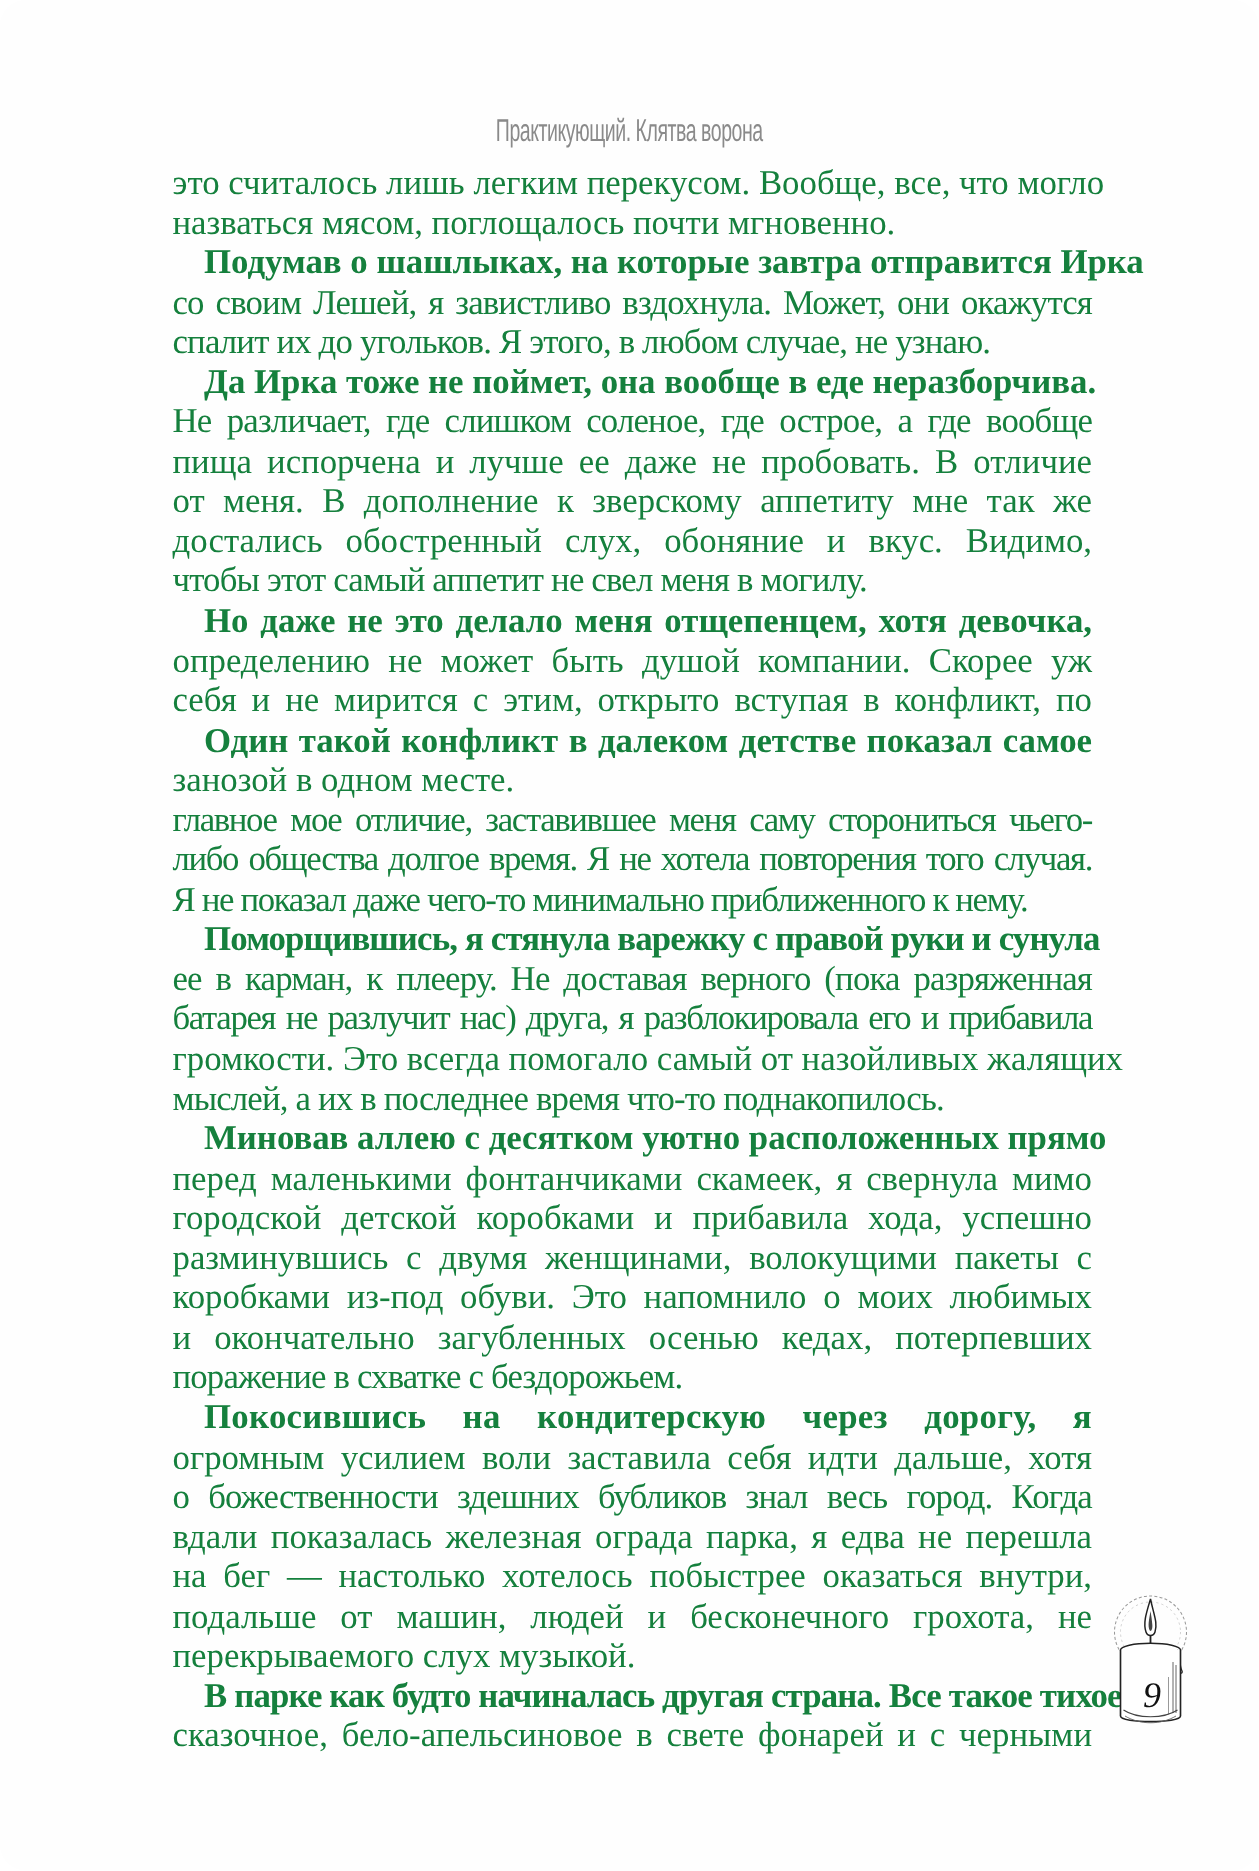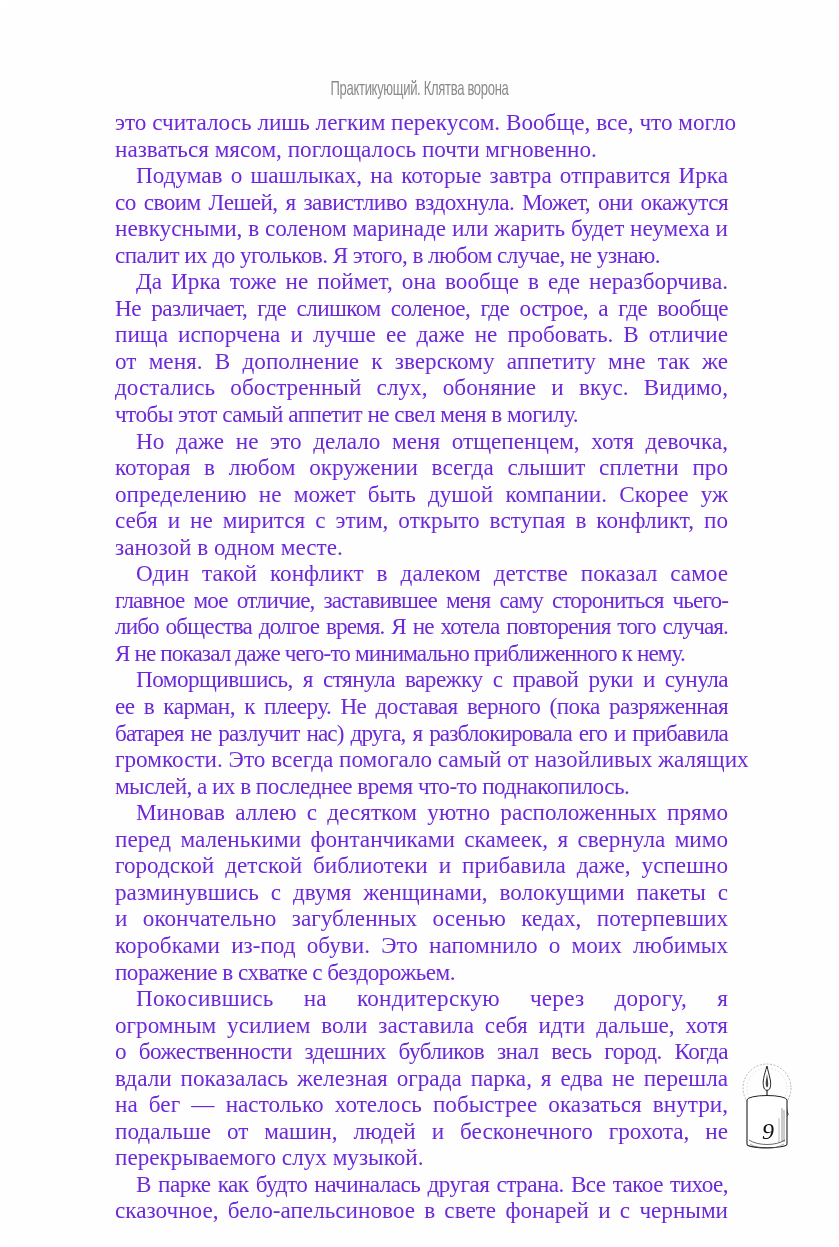--- a/index.html
+++ b/index.html
@@ -36,32 +36,33 @@
       font-weight: normal;
     }
     .body-text {
       position: absolute;
       left: 115px;
       top: 109px;
       width: 613px;
       font-family: "Liberation Serif", serif;
       font-size: 23.2px;
       line-height: 26.55px;
-      color: #6d28d9;
+      color: #15803d;
     }
     .line {
       display: block;
       white-space: nowrap;
       text-align: justify;
       text-align-last: justify;
       height: 26.55px;
       overflow: visible;
     }
     .line.indent {
       padding-left: 21px;
+      font-weight: bold;
     }
     .line.last {
       text-align-last: left;
     }
     .line.tight {
       letter-spacing: -0.55px;
     }
     .line.tighter {
       letter-spacing: -0.9px;
       font-family: Liberation Serif, serif;
@@ -93,48 +94,46 @@
 
 <div class="page">
 
   <div class="running-head">Практикующий. Клятва ворона</div>
 
   <div class="body-text">
     <span class="line">это считалось лишь легким перекусом. Вообще, все, что могло</span>
     <span class="line last">назваться мясом, поглощалось почти мгновенно.</span>
     <span class="line indent">Подумав о шашлыках, на которые завтра отправится Ирка</span>
     <span class="line tight">со своим Лешей, я завистливо вздохнула. Может, они окажутся</span>
-    <span class="line">невкусными, в соленом маринаде или жарить будет неумеха и</span>
     <span class="line last tight">спалит их до угольков. Я этого, в любом случае, не узнаю.</span>
     <span class="line indent">Да Ирка тоже не поймет, она вообще в еде неразборчива.</span>
     <span class="line tight">Не различает, где слишком соленое, где острое, а где вообще</span>
     <span class="line">пища испорчена и лучше ее даже не пробовать. В отличие</span>
     <span class="line">от меня. В дополнение к зверскому аппетиту мне так же</span>
     <span class="line">достались обостренный слух, обоняние и вкус. Видимо,</span>
     <span class="line last tight">чтобы этот самый аппетит не свел меня в могилу.</span>
     <span class="line indent">Но даже не это делало меня отщепенцем, хотя девочка,</span>
-    <span class="line">которая в любом окружении всегда слышит сплетни про</span>
     <span class="line">определению не может быть душой компании. Скорее уж</span>
     <span class="line">себя и не мирится с этим, открыто вступая в конфликт, по</span>
+    <span class="line indent">Один такой конфликт в далеком детстве показал самое</span>
     <span class="line last">занозой в одном месте.</span>
-    <span class="line indent">Один такой конфликт в далеком детстве показал самое</span>
     <span class="line tighter">главное мое отличие, заставившее меня саму сторониться чьего-</span>
     <span class="line tighter">либо общества долгое время. Я не хотела повторения того случая.</span>
     <span class="line last tighter">Я не показал даже чего-то минимально приближенного к нему.</span>
     <span class="line indent tight">Поморщившись, я стянула варежку с правой руки и сунула</span>
     <span class="line tight">ее в карман, к плееру. Не доставая верного (пока разряженная</span>
     <span class="line tighter">батарея не разлучит нас) друга, я разблокировала его и прибавила</span>
     <span class="line">громкости. Это всегда помогало самый от назойливых жалящих</span>
     <span class="line last tight">мыслей, а их в последнее время что-то поднакопилось.</span>
     <span class="line indent">Миновав аллею с десятком уютно расположенных прямо</span>
     <span class="line">перед маленькими фонтанчиками скамеек, я свернула мимо</span>
-    <span class="line">городской детской библиотеки и прибавила даже, успешно</span>
+    <span class="line">городской детской коробками и прибавила хода, успешно</span>
     <span class="line">разминувшись с двумя женщинами, волокущими пакеты с</span>
+    <span class="line">коробками из-под обуви. Это напомнило о моих любимых</span>
     <span class="line">и окончательно загубленных осенью кедах, потерпевших</span>
-    <span class="line">коробками из-под обуви. Это напомнило о моих любимых</span>
     <span class="line last tight">поражение в схватке с бездорожьем.</span>
     <span class="line indent loose">Покосившись на кондитерскую через дорогу, я</span>
     <span class="line">огромным усилием воли заставила себя идти дальше, хотя</span>
     <span class="line tight">о божественности здешних бубликов знал весь город. Когда</span>
     <span class="line">вдали показалась железная ограда парка, я едва не перешла</span>
     <span class="line">на бег — настолько хотелось побыстрее оказаться внутри,</span>
     <span class="line">подальше от машин, людей и бесконечного грохота, не</span>
     <span class="line last">перекрываемого слух музыкой.</span>
     <span class="line indent tight">В парке как будто начиналась другая страна. Все такое тихое,</span>
     <span class="line">сказочное, бело-апельсиновое в свете фонарей и с черными</span>

